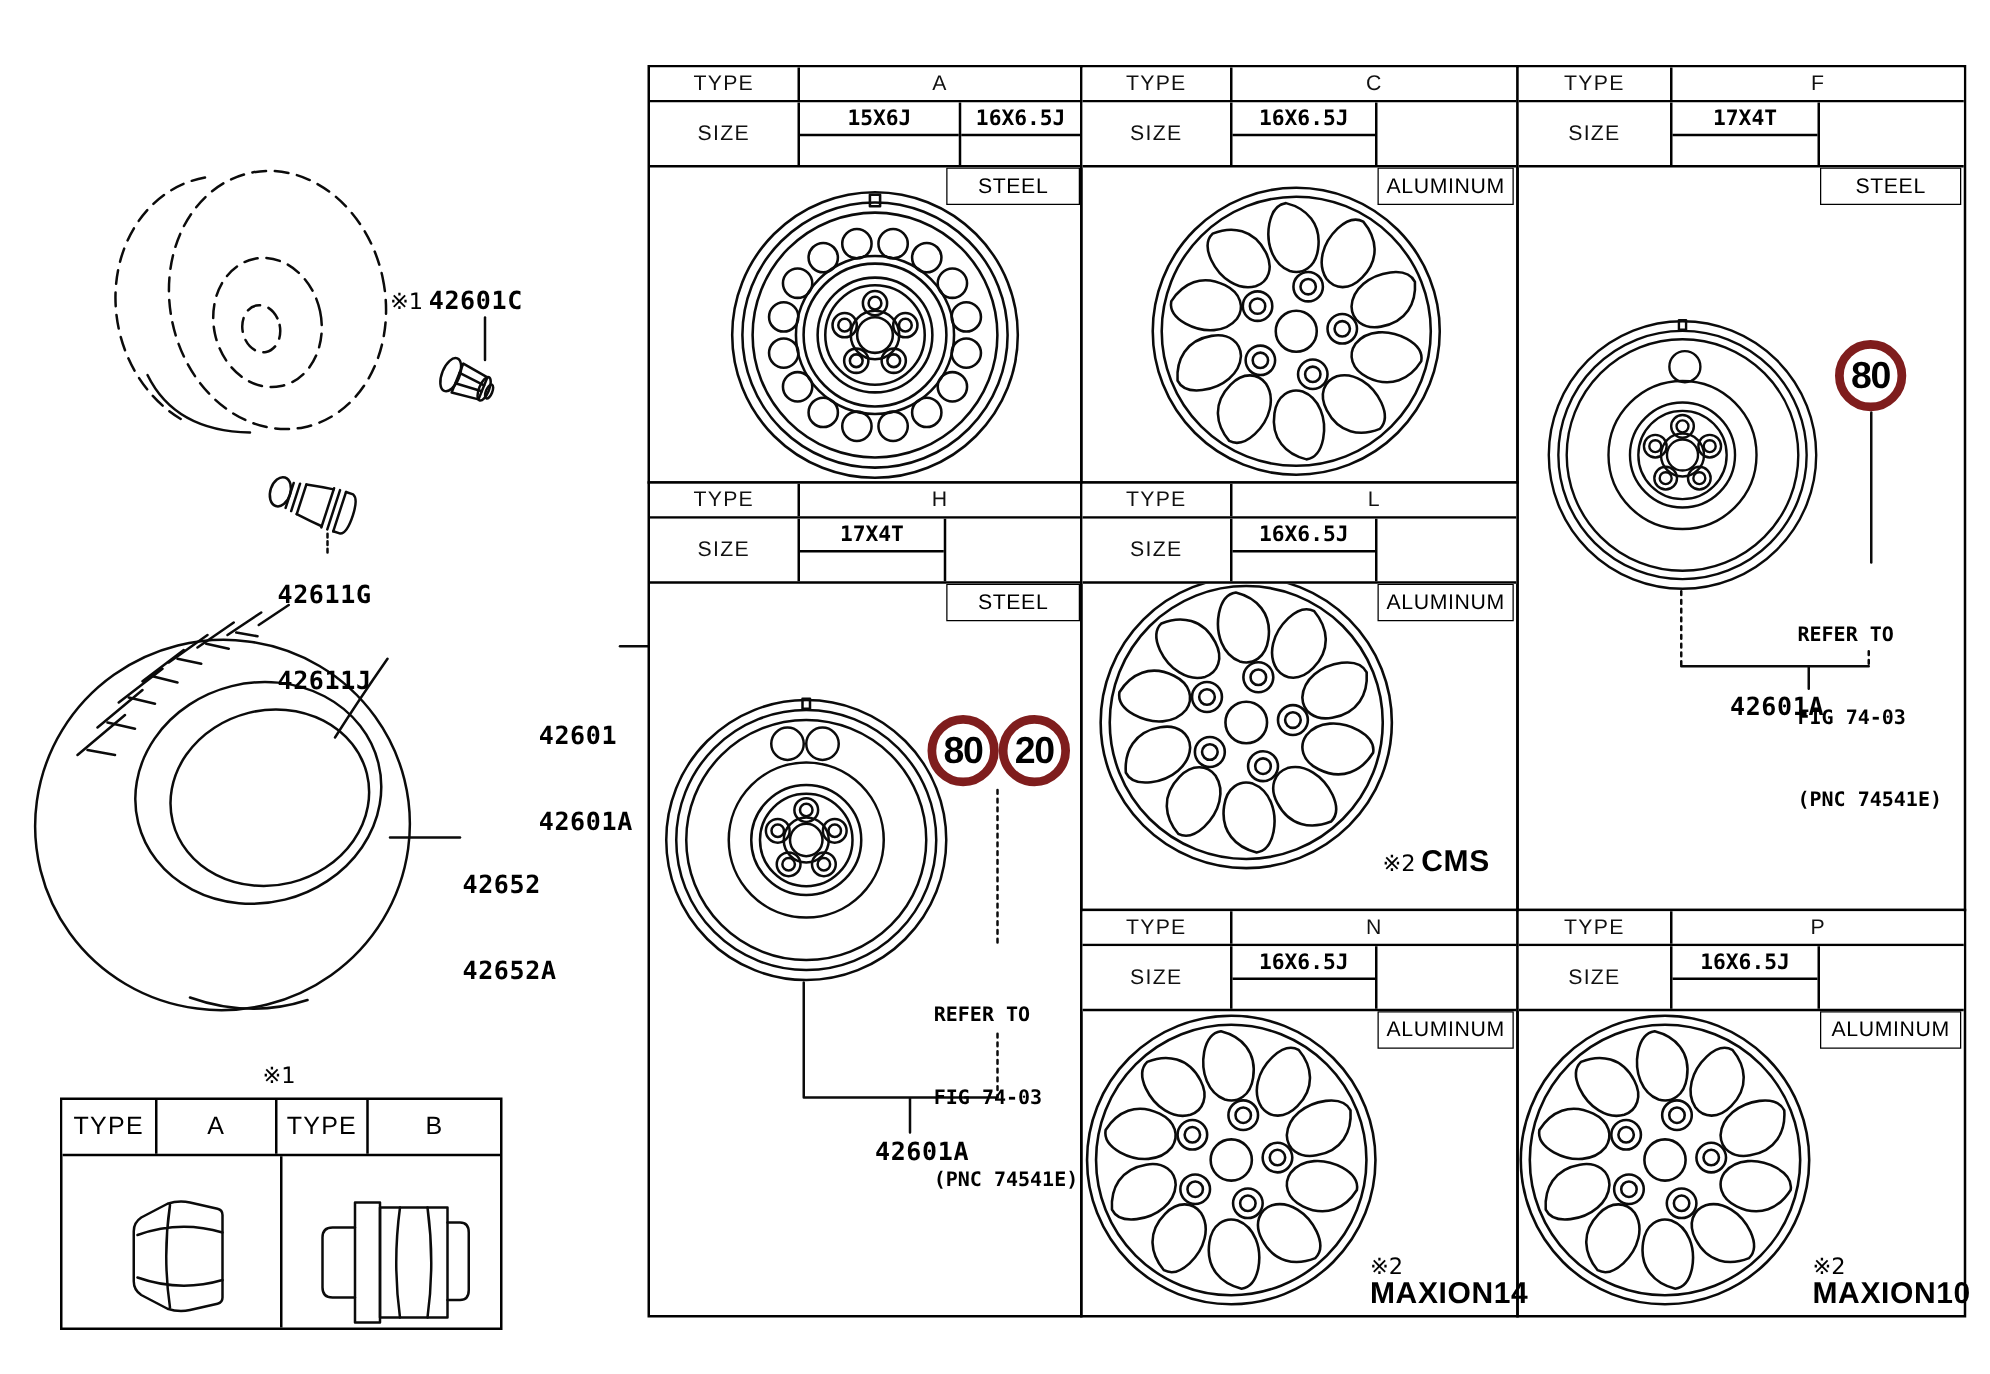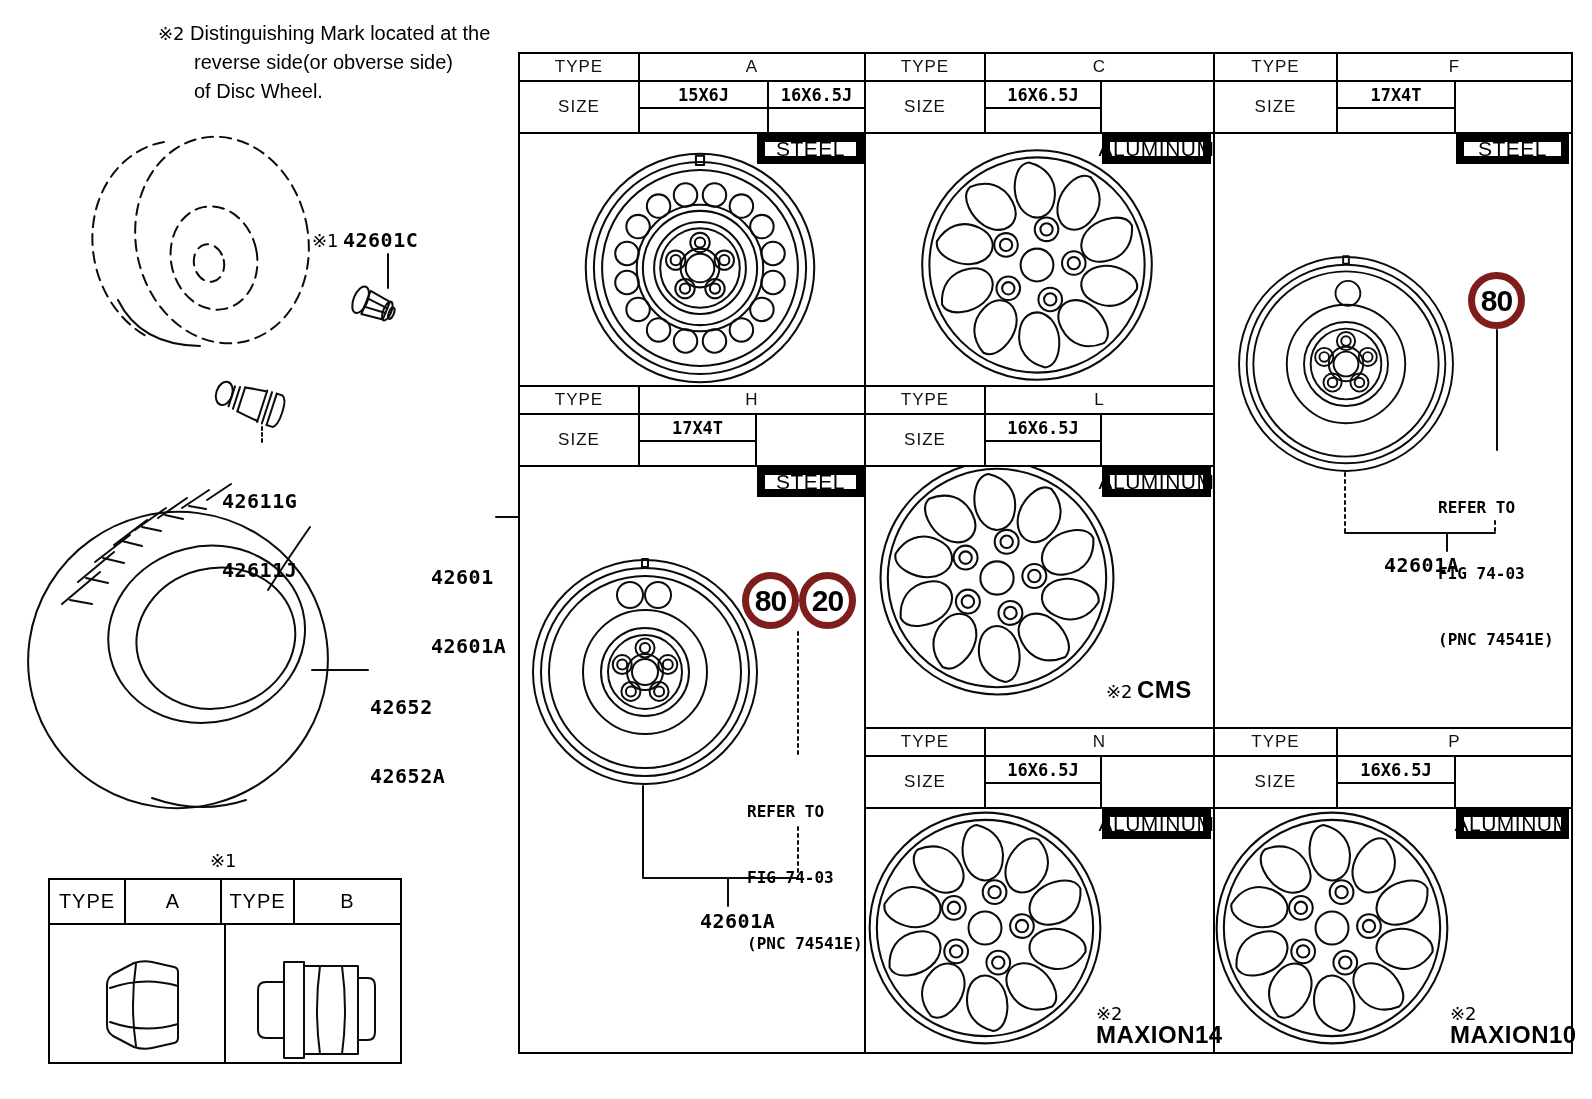--- a/index.html
+++ b/index.html
@@ -16,22 +16,22 @@
         border-bottom:2px solid #000;box-sizing:border-box}
   .hcell{display:flex;align-items:center;justify-content:center;
          font-size:17px;letter-spacing:1px;color:#111}
   .tlabel{border-right:2px solid #000;box-sizing:border-box;flex:none}
   .letter{flex:1}
   .scol{flex:none;border-right:2px solid #000;box-sizing:border-box;position:relative}
   .scol.last{flex:1;border-right:none}
   .scol .u{position:absolute;left:0;right:0;top:0;height:25px;border-bottom:2px solid #000;
            display:flex;align-items:center;justify-content:center;
            font:bold 17px "DejaVu Sans Mono",monospace}
-  .mat{position:absolute;height:30px;border:8px solid #000000;background:#fff;box-sizing:border-box;
-       display:flex;align-items:center;justify-content:center;font-size:21px;letter-spacing:.5px;z-index:3}
+  .mat{position:absolute;height:30px;border:1px solid #000000;background:#fff;box-sizing:border-box;
+       display:flex;align-items:center;justify-content:center;font-size:17px;letter-spacing:.5px;z-index:3}
 
   
   .ovl{position:absolute;z-index:3}
   .part{font:bold 20px "DejaVu Sans Mono",monospace;letter-spacing:.5px;line-height:23px;white-space:pre}
   .marker{font-family:"DejaVu Sans",sans-serif;font-size:18px}
   .note{font-size:20px;line-height:29px;white-space:nowrap}
   .note .indent{padding-left:36px}
   .refer{font:bold 16px "DejaVu Sans Mono",monospace;line-height:22px;white-space:pre}
   .badge{position:absolute;width:57px;height:57px;border:7px solid #7f1d1d;border-radius:50%;
          background:#fff;display:flex;align-items:center;justify-content:center;
@@ -217,36 +217,30 @@
     </g>
     <g stroke-width="2.5">
       <path d="M284,982 L266,982 Q258,982 258,990 L258,1030 Q258,1038 266,1038 L284,1038"></path>
       <rect x="284" y="962" width="20" height="96"></rect>
       <rect x="304" y="966" width="54" height="88"></rect>
       <path d="M320,966 Q314,1010 320,1054 M342,966 Q348,1010 342,1054"></path>
       <path d="M358,978 L368,978 Q375,978 375,986 L375,1032 Q375,1040 368,1040 L358,1040"></path>
     </g>
   </svg>
 
-  <div class="ovl note" style="left:158px;top:19px">
-    <div><span class="marker">※2</span>
-      <span>Distinguishing Mark located at the</span></div>
-    <div class="indent">reverse side(or obverse side)</div>
-    <div class="indent">of Disc Wheel.</div>
-  </div>
 
   <div class="ovl" style="left:312px;top:229px">
     <span class="marker">※1</span>
     <span class="part">42601C</span>
   </div>
-  <div class="ovl part" style="left:222px;top:444px">
+  <div class="ovl part" style="left:222px;top:418px">
     <div>42611G</div>
     <div>42611J</div>
   </div>
-  <div class="ovl part" style="left:431px;top:520px">
+  <div class="ovl part" style="left:431px;top:531px">
     <div>42601</div>
     <div>42601A</div>
   </div>
   <div class="ovl part" style="left:370px;top:650px">
     <div>42652</div>
     <div>42652A</div>
   </div>
 
   <div class="panel" style="left:518px;top:52px;width:348px;height:335px">
     <div class="trow">

